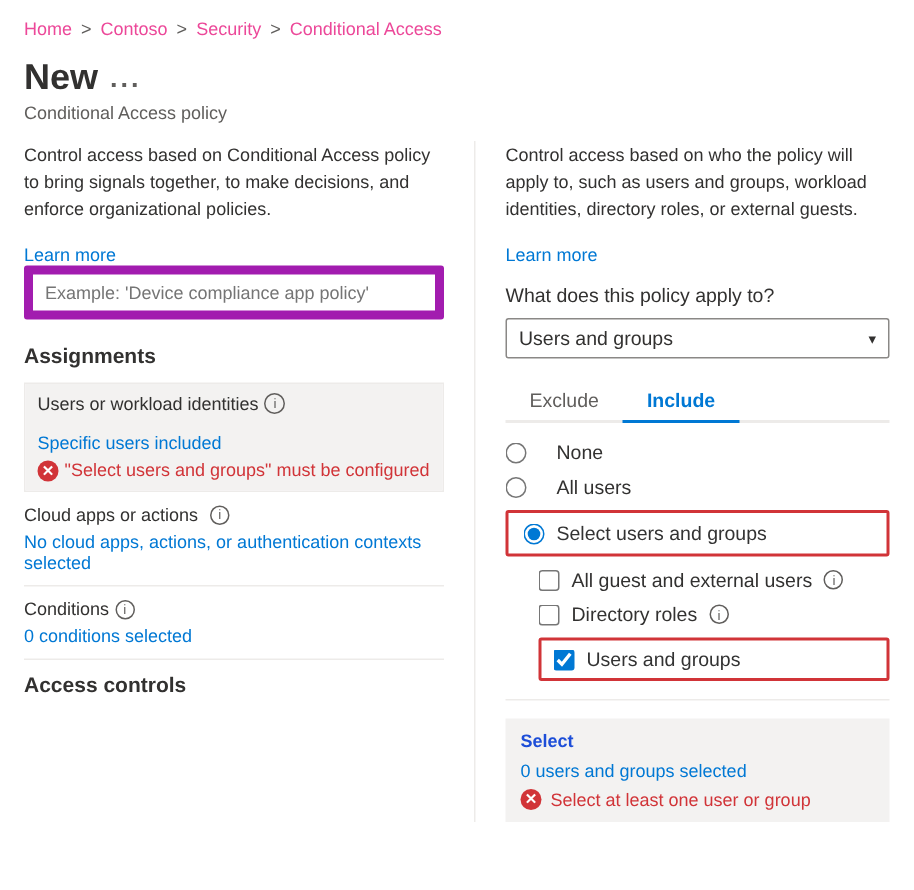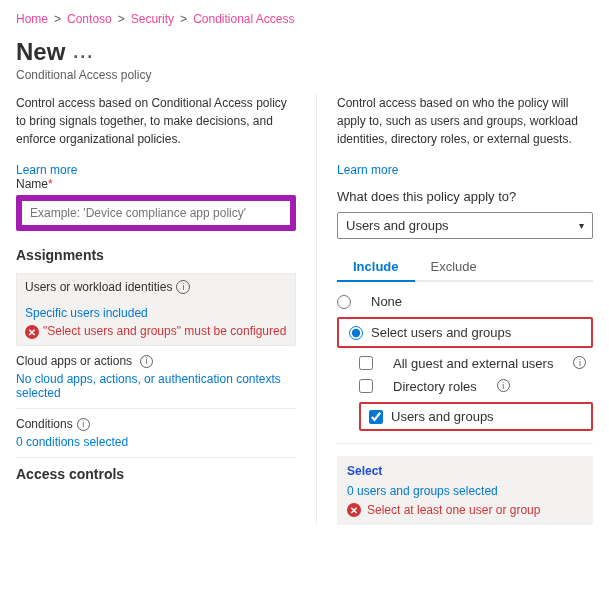--- a/index.html
+++ b/index.html
@@ -58,21 +58,21 @@
     .tab.active { color: #0078d4; border-bottom: 2px solid #0078d4; font-weight: 600; }
     
     .radio-group { margin-bottom: 8px; }
     .radio-option { display: flex; align-items: center; gap: 20px; margin-bottom: 8px; font-size: 13px; color: #323130; }
     .radio-option input[type="radio"] { accent-color: #0078d4; width: 14px; height: 14px; }
     
     .select-users-box { border: 2px solid #d13438; border-radius: 2px; padding: 6px 10px; margin-bottom: 8px; display: flex; align-items: center; gap: 8px; font-size: 13px; }
     .select-users-box input[type="radio"] { accent-color: #0078d4; width: 14px; height: 14px; }
     
     .checkbox-group { margin-left: 22px; margin-bottom: 8px; }
-    .checkbox-option { display: flex; gap: 20px; margin-bottom: 8px; font-size: 13px; color: #323130; }
+    .checkbox-option { display: flex; align-items: center; gap: 8px; margin-bottom: 8px; font-size: 13px; color: #323130; }
     .checkbox-option input[type="checkbox"] { width: 14px; height: 14px; }
     
     .users-groups-box { border: 2px solid #d13438; border-radius: 2px; padding: 5px 8px; display: flex; align-items: center; gap: 8px; }
     .users-groups-box input[type="checkbox"] { accent-color: #0078d4; width: 14px; height: 14px; }
     
     .divider { border: none; border-top: 1px solid #edebe9; margin: 12px 0; }
     
     .select-section { background: #f3f2f1; padding: 8px 10px; }
     .select-label { font-size: 12px; font-weight: 600; color: #1d4ed8; margin-bottom: 6px; }
     .select-count { font-size: 12px; color: #0078d4; margin-bottom: 4px; }
@@ -103,23 +103,20 @@
   <div class="page-subtitle">Conditional Access policy</div>
 </div>
 
 <div class="main-content">
 
   <div class="left-panel">
     <p class="description">Control access based on Conditional Access policy to bring signals together, to make decisions, and enforce organizational policies.</p>
     <a href="#" class="learn-more">Learn more</a>
 
     <div class="form-field">
-      <label class="form-label">
-        <span>Name</span><span class="required">*</span>
-      </label>
       <input type="text" class="form-input" placeholder="Example: 'Device compliance app policy'" style="">
     </div>
 
     <div class="section-title">Assignments</div>
 
     
     <div class="assignment-item">
       <div class="assignment-header">
         <span>Users or workload identities</span>
         <span class="info-icon">i</span>
@@ -162,29 +159,33 @@
     <div style="margin-top: 12px;">
       <div class="policy-label">What does this policy apply to?</div>
       <div class="dropdown-select">
         <span>Users and groups</span>
         <span class="dropdown-arrow">▾</span>
       </div>
     </div>
 
     
     <div class="tabs">
+      <div class="tab">Exclude</div>
       <div class="tab active">Include</div>
-      <div class="tab">Exclude</div>
     </div>
 
     
     <div class="radio-group">
       <div class="radio-option">
         <input type="radio" name="policy-scope" style="">
         <span>None</span>
+      </div>
+      <div class="radio-option">
+        <input type="radio" name="policy-scope" style="">
+        <span>All users</span>
       </div>
     </div>
 
     
     <div class="select-users-box">
       <input type="radio" name="policy-scope" checked="" style="">
       <span>Select users and groups</span>
     </div>
 
     

